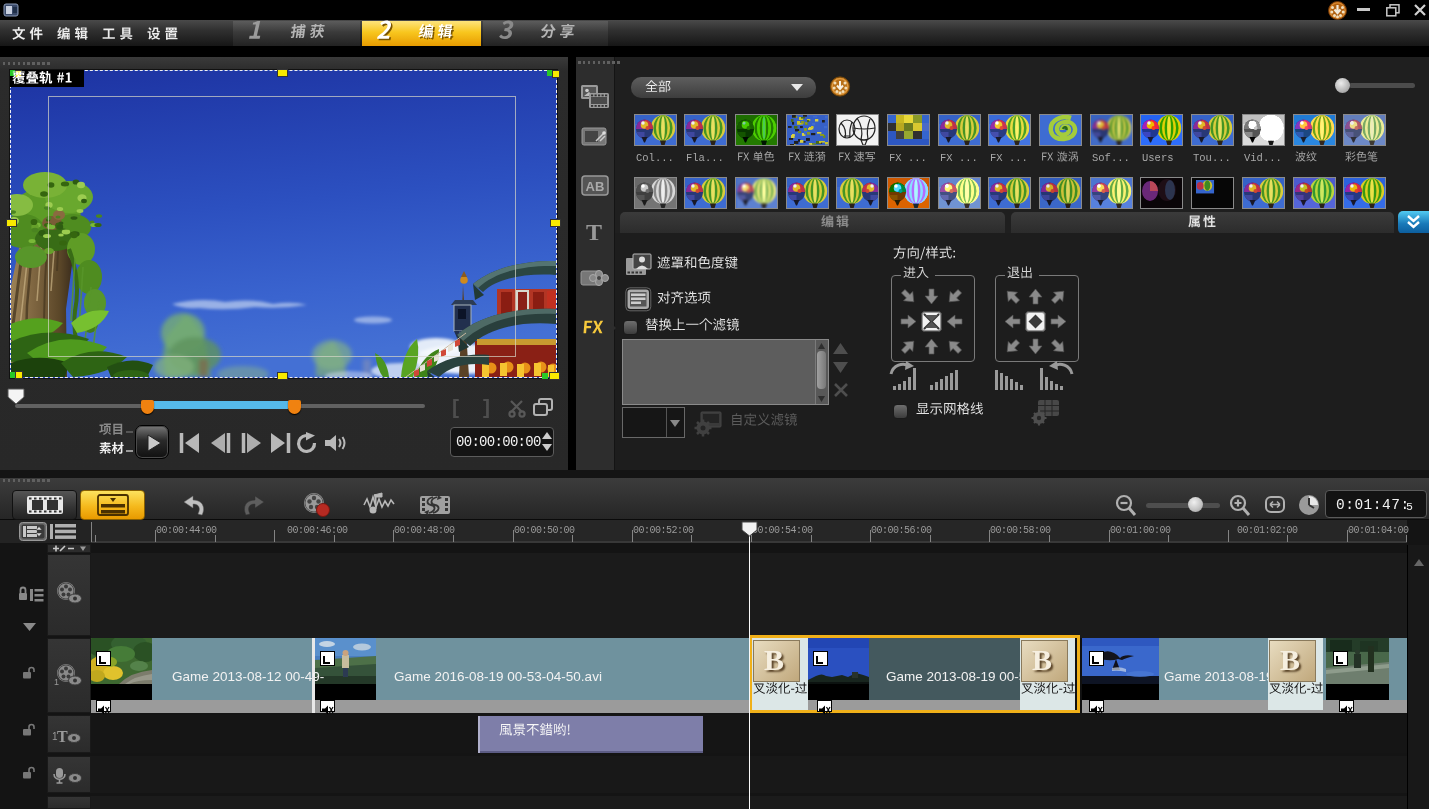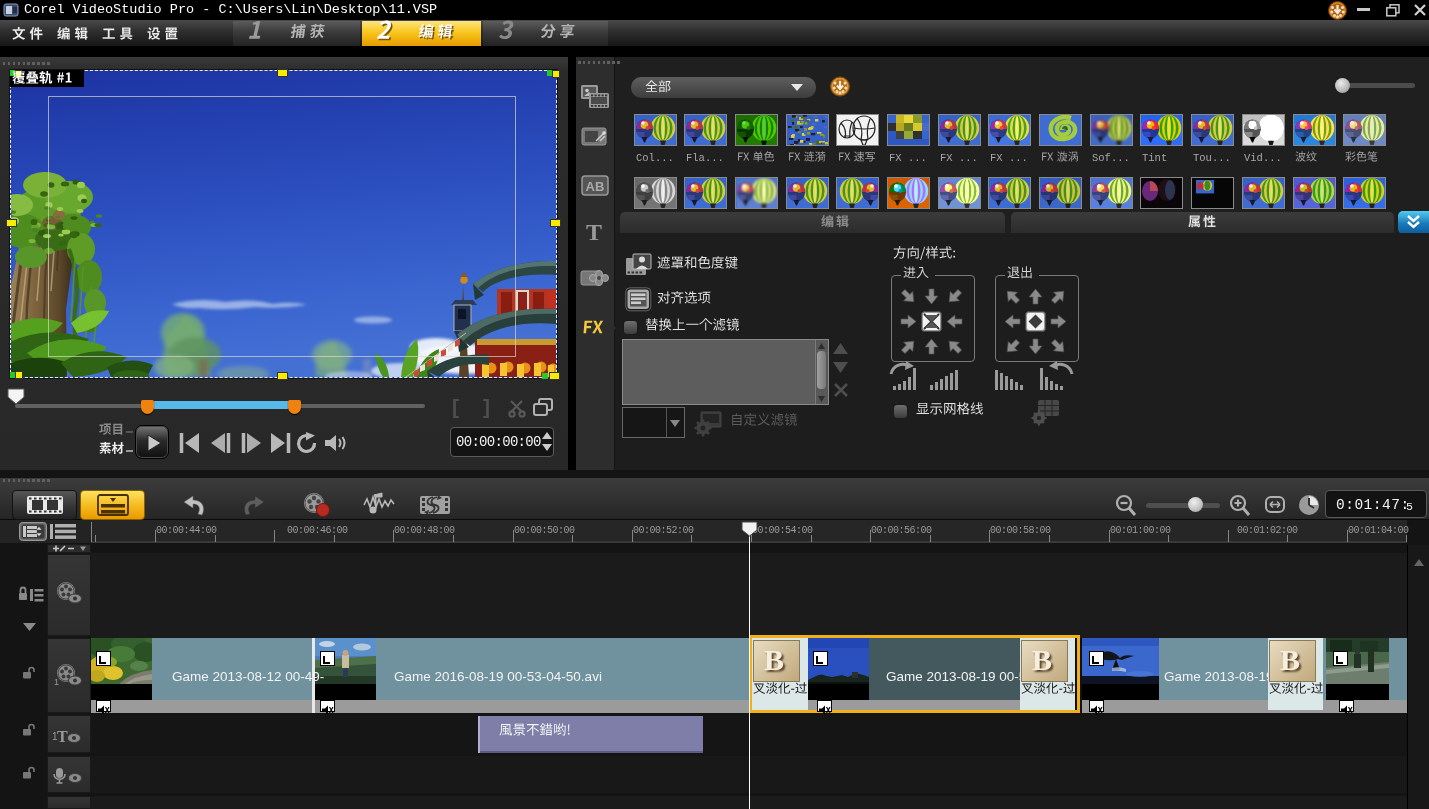--- a/index.html
+++ b/index.html
@@ -64,21 +64,20 @@
 #playline { position:absolute; left:749px; top:66px; width:1px; height:273px; background:#fafafa; z-index:30;}
 #vscroll { position:absolute; left:1407px; top:75px; width:22px; height:264px; background:#181818; border-left:1px solid #000;}
 svg.abs { overflow:visible; }
 </style></head><body>
 <div id="stage">
 <svg class="abs" style="left:4px;top:3px" width="16" height="14">
       <rect x="0" y="1" width="14" height="12" rx="2" fill="#3a4a6a" stroke="#8a9ab8"></rect>
       <rect x="2" y="3" width="6" height="8" fill="#c8d0e0"></rect>
       <rect x="9" y="4" width="4" height="6" fill="#20304a"></rect>
     </svg>
-<div class="abs" id="titletxt">Corel VideoStudio Pro - C:\Users\Lin\Desktop\11.VSP</div>
 <svg class="abs" style="left:1328px;top:1px" width="19" height="19">
       <circle cx="9.5" cy="9.5" r="9" fill="#b06010" stroke="#703808"></circle>
       <circle cx="9.5" cy="9.5" r="7.6" fill="none" stroke="#d88830" stroke-width="1.4"></circle>
       <path d="M9.5 4 L9.5 11 M6.5 8.5 L9.5 12 L12.5 8.5" stroke="#f0e8d8" stroke-width="2.2" fill="none"></path>
       <g fill="#f0e0c0">
         <circle cx="4.5" cy="6.5" r="1.5"></circle>
         <circle cx="14.5" cy="6.5" r="1.5"></circle>
         <circle cx="3.8" cy="11" r="1.5"></circle>
         <circle cx="15.2" cy="11" r="1.5"></circle>
         <circle cx="6.5" cy="14.5" r="1.5"></circle>
@@ -737,21 +736,21 @@
 <div class="thumb" style="left:564px;top:57px">
         <svg width="43" height="32" style="display:block;filter:saturate(1.4);">
           <use href="#bal"></use>
         </svg>
       </div>
 <div class="thumb" style="left:564px;top:120px">
         <svg width="43" height="32" style="display:block;">
           <use href="#baldk"></use>
         </svg>
       </div>
-<div class="tlab" style="left:566px">Tint</div>
+<div class="tlab" style="left:566px">Users</div>
 <div class="thumb" style="left:615px;top:57px">
         <svg width="43" height="32" style="display:block;">
           <use href="#bal"></use>
         </svg>
       </div>
 <div class="thumb" style="left:615px;top:120px">
         <svg width="43" height="32" style="display:block;">
           <use href="#balbk"></use>
         </svg>
       </div>

